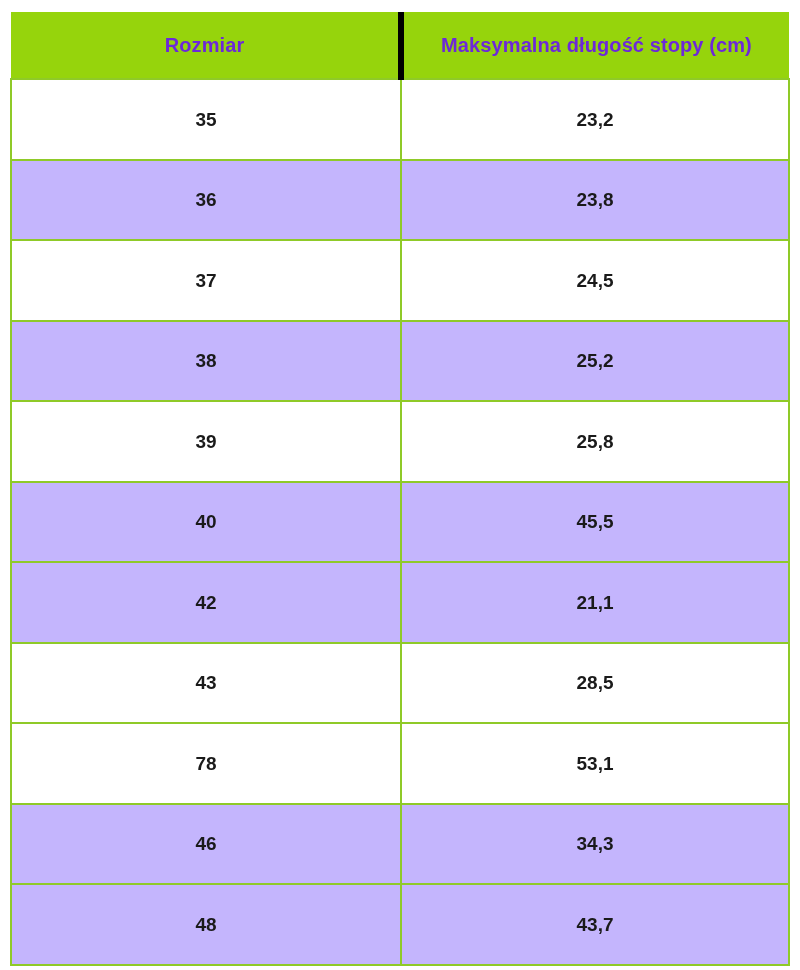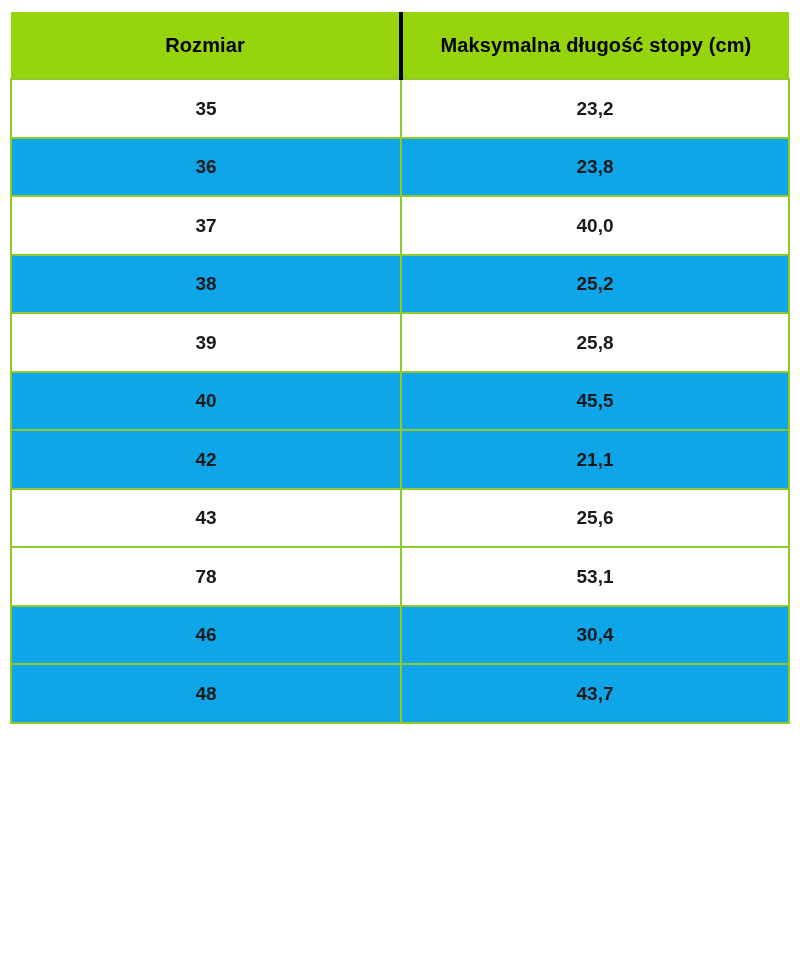--- a/index.html
+++ b/index.html
@@ -26,47 +26,47 @@
     width: 778px;
     border-collapse: collapse;
     table-layout: fixed;
   }
 
   table.size-table col.col-size  { width: 390px; }
   table.size-table col.col-len   { width: 388px; }
 
   thead th {
     background: #96d40c;
-    color: #000000;
+    color: #6d28d9;
     font-size: 20px;
     font-weight: bold;
     text-align: center;
     height: 66px;
     padding: 0;
     border: none;
     letter-spacing: 0.1px;
   }
   thead th.th-divider {
-    border-left: 4px solid #000000;
+    border-left: 6px solid #000000;
   }
 
   tbody td {
     height: 56.5px;
-    padding: 0;
+    padding: 11px;
     text-align: center;
     vertical-align: middle;
     font-size: 19px;
     font-weight: bold;
     color: #1a1a1a;
     border: 2px solid #8fca28;
     line-height: 1;
   }
 
   tbody tr.row-odd td  { background: #ffffff; }
-  tbody tr.row-even td { background: #0ea5e9; }
+  tbody tr.row-even td { background: #c4b5fd; }
 </style>
 </head>
 <body>
 
 <div id="size-table-wrap">
   <table class="size-table">
     <colgroup>
       <col class="col-size">
       <col class="col-len">
     </colgroup>
@@ -80,49 +80,49 @@
         <tr class="row-odd">
           <td>35</td>
           <td>23,2</td>
         </tr>
         <tr class="row-even">
           <td>36</td>
           <td>23,8</td>
         </tr>
         <tr class="row-odd">
           <td>37</td>
-          <td>40,0</td>
+          <td>24,5</td>
         </tr>
         <tr class="row-even">
           <td>38</td>
           <td>25,2</td>
         </tr>
         <tr class="row-odd">
           <td>39</td>
           <td>25,8</td>
         </tr>
         <tr class="row-even">
           <td>40</td>
           <td>45,5</td>
         </tr>
         <tr class="row-even">
           <td>42</td>
           <td>21,1</td>
         </tr>
         <tr class="row-odd">
           <td>43</td>
-          <td>25,6</td>
+          <td>28,5</td>
         </tr>
         <tr class="row-odd">
           <td>78</td>
           <td>53,1</td>
         </tr>
         <tr class="row-even">
           <td>46</td>
-          <td>30,4</td>
+          <td>34,3</td>
         </tr>
         <tr class="row-even">
           <td>48</td>
           <td>43,7</td>
         </tr>
       </tbody>
   </table>
 </div>
 
 </body></html>

